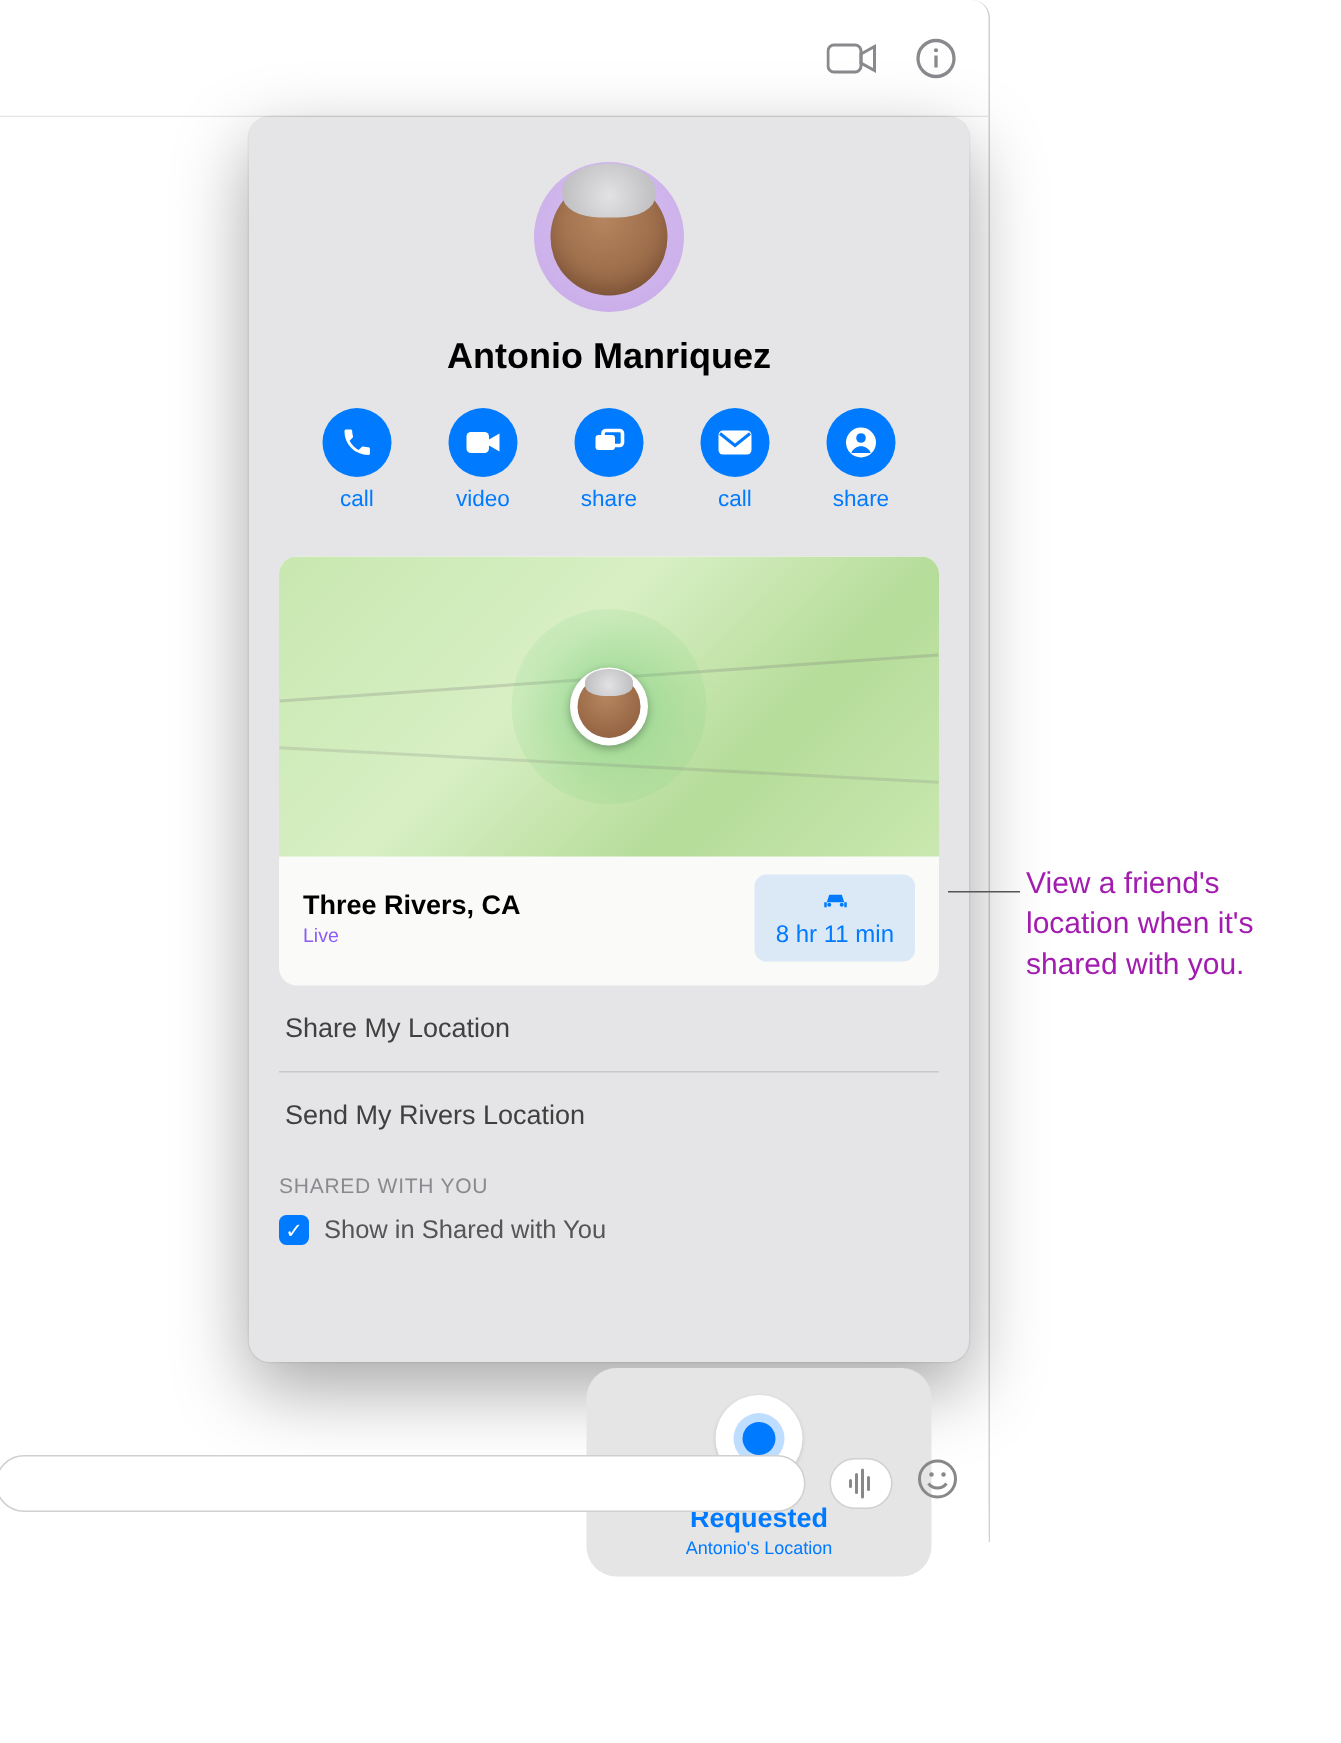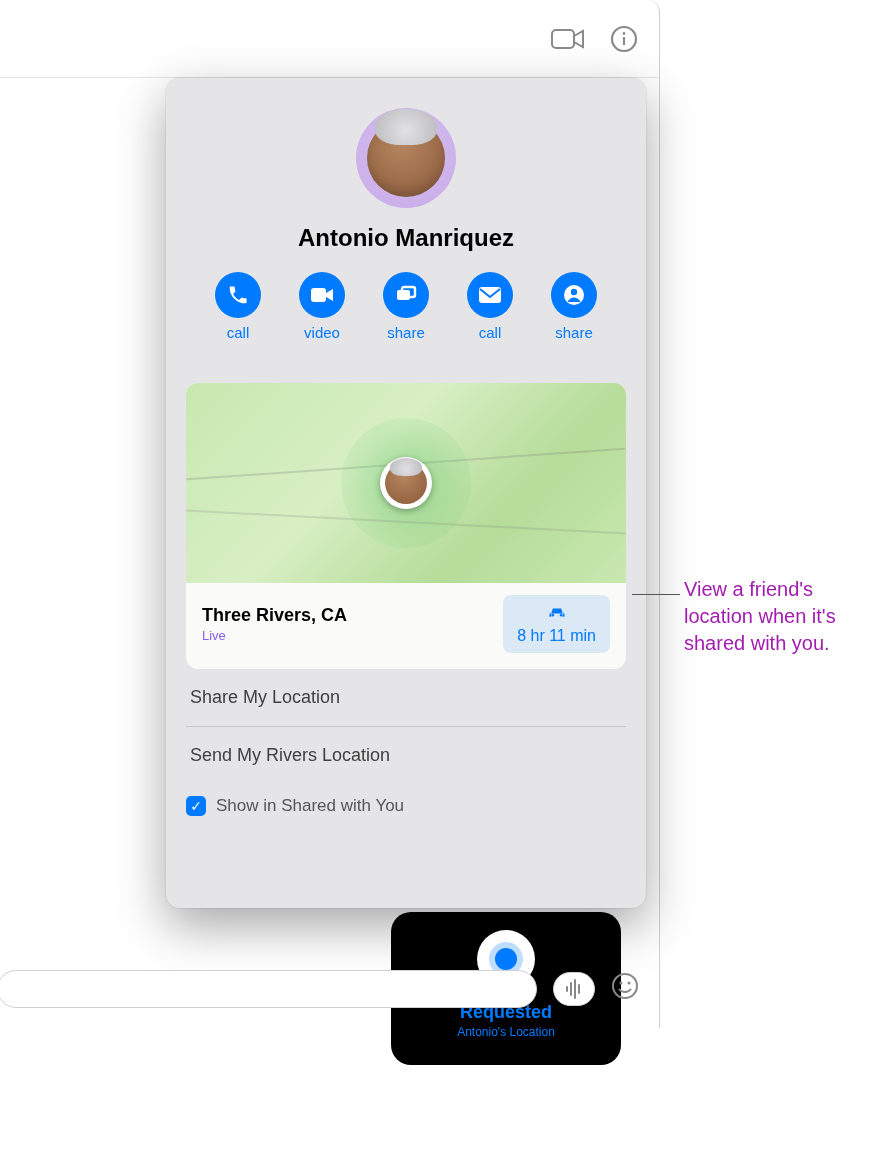--- a/index.html
+++ b/index.html
@@ -125,21 +125,21 @@
       align-items: center;
       justify-content: center;
       color: #fff;
     }
     .action-label {
       font-size: 15px;
       color: #007aff;
     }
     .map-card {
       width: calc(100% - 40px);
-      margin-top: 42px;
+      margin-top: 30px;
       background: #fafaf8;
       border-radius: 12px;
       overflow: hidden;
     }
     .map-area {
       height: 200px;
       background: linear-gradient(135deg, #c8e8b0 0%, #d8efc4 40%, #b5dc99 70%, #c9e8b0 100%);
       position: relative;
     }
     .map-area::before {
@@ -270,23 +270,23 @@
       align-items: center;
       justify-content: center;
       color: #fff;
       font-size: 14px;
     }
     .message-bubble {
       position: absolute;
       right: 38px;
       top: 912px;
       width: 230px;
-      background: #000000;
+      background: #e5e5e5;
       border-radius: 20px;
-      padding: 18px 14px 26px 14px;
+      padding: 18px 14px 12px 14px;
       display: flex;
       flex-direction: column;
       align-items: center;
     }
     .bubble-ring {
       width: 58px;
       height: 58px;
       border-radius: 50%;
       background: #fff;
       display: flex;
@@ -460,20 +460,21 @@
             </svg>
           <span>8 hr 11 min</span>
         </div>
       </div>
     </div>
 
     <div class="link-row">Share My Location</div>
     <div class="divider"></div>
     <div class="link-row">Send My Rivers Location</div>
 
+    <div class="section-header">SHARED WITH YOU</div>
     <div class="checkbox-row">
       <div class="checkbox">✓</div>
       <span>Show in Shared with You</span>
     </div>
   </div>
 
   <div class="message-bubble">
     <div class="bubble-ring">
       <div class="bubble-dot"></div>
     </div>

